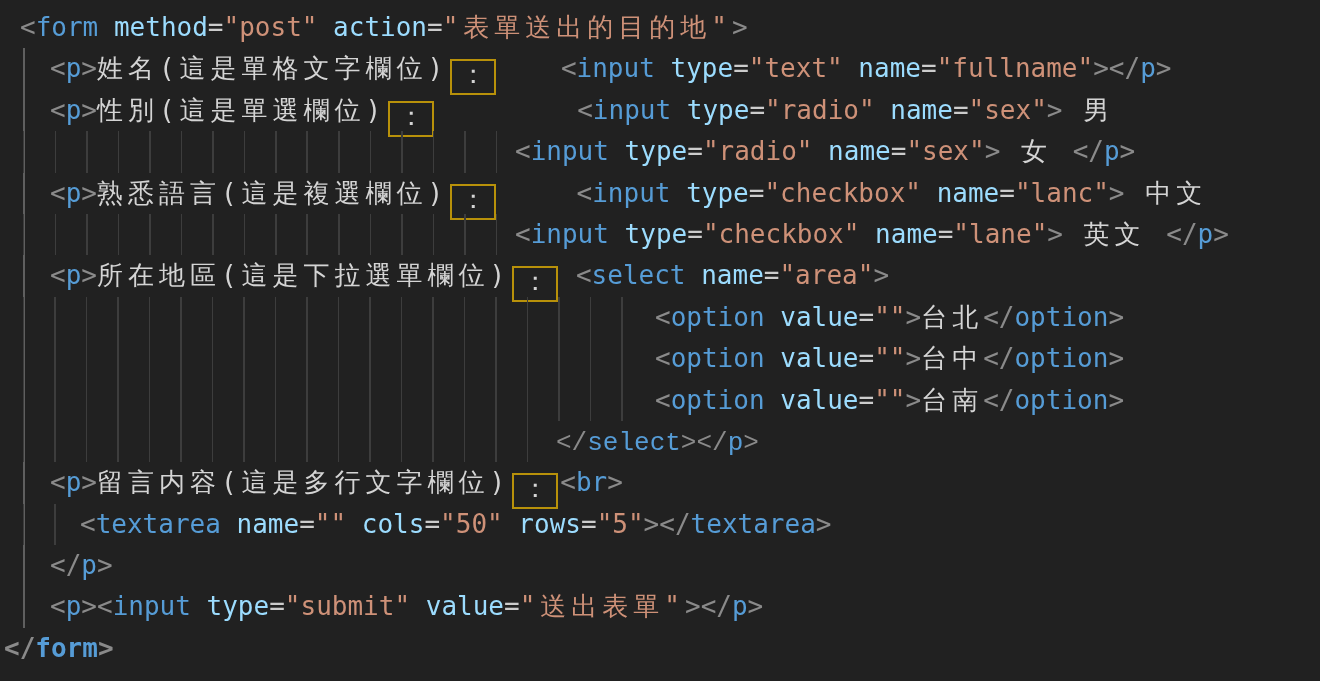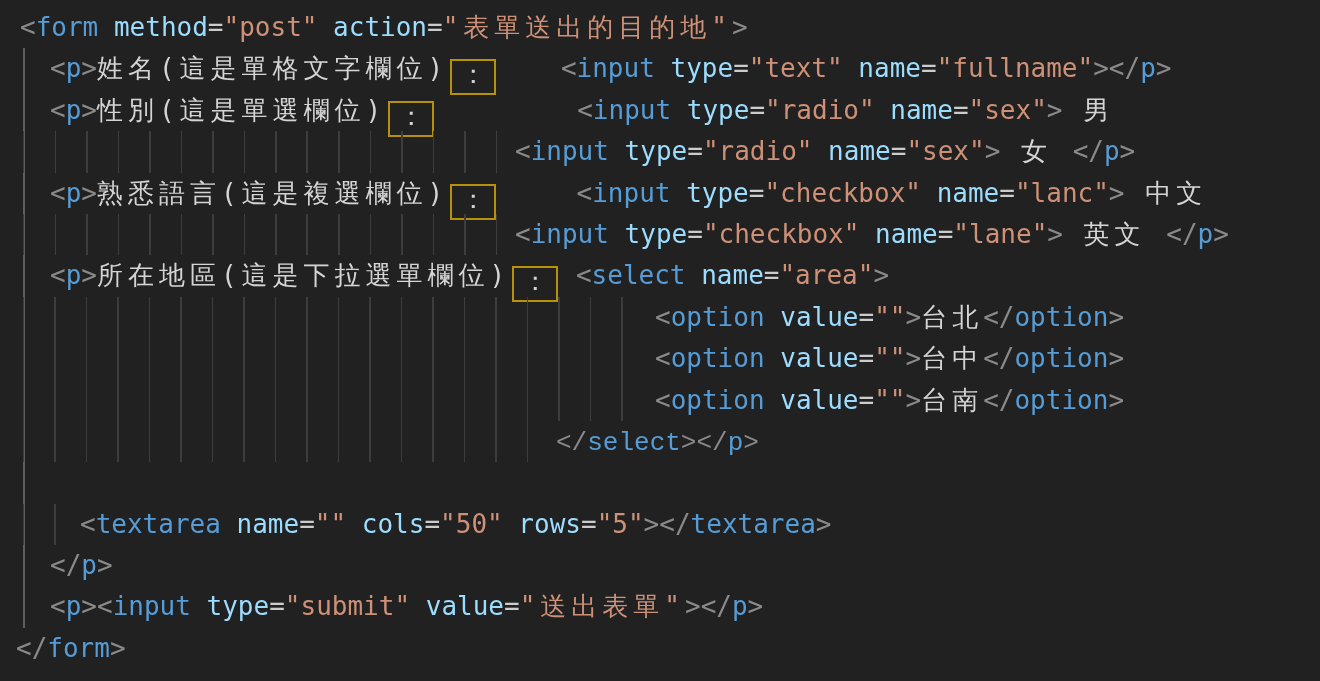--- a/index.html
+++ b/index.html
@@ -50,19 +50,19 @@
       <div class="line"><span class="g-base"></span><span class="code" style="margin-left: 50px;"><span class="tk-p">&lt;</span><span class="tk-t">p</span><span class="tk-p">&gt;</span><span class="tk-x cjk">姓名(這是單格文字欄位)</span><span class="tk-b">：</span><span class="tk-x">    </span><span class="tk-p">&lt;</span><span class="tk-t">input</span><span class="tk-x"> </span><span class="tk-a">type</span><span class="tk-e">=</span><span class="tk-s">"text"</span><span class="tk-x"> </span><span class="tk-a">name</span><span class="tk-e">=</span><span class="tk-s">"fullname"</span><span class="tk-p">&gt;</span><span class="tk-p">&lt;/</span><span class="tk-t">p</span><span class="tk-p">&gt;</span></span></div>
       <div class="line"><span class="g-base"></span><span class="code" style="margin-left: 50px;"><span class="tk-p">&lt;</span><span class="tk-t">p</span><span class="tk-p">&gt;</span><span class="tk-x cjk">性別(這是單選欄位)</span><span class="tk-b">：</span><span class="tk-x">         </span><span class="tk-p">&lt;</span><span class="tk-t">input</span><span class="tk-x"> </span><span class="tk-a">type</span><span class="tk-e">=</span><span class="tk-s">"radio"</span><span class="tk-x"> </span><span class="tk-a">name</span><span class="tk-e">=</span><span class="tk-s">"sex"</span><span class="tk-p">&gt;</span><span class="tk-x cjk"> 男</span></span></div>
       <div class="line"><span class="g-base"></span><span class="g-strip" style="width: 482px;"></span><span class="code" style="margin-left: 515px;"><span class="tk-p">&lt;</span><span class="tk-t">input</span><span class="tk-x"> </span><span class="tk-a">type</span><span class="tk-e">=</span><span class="tk-s">"radio"</span><span class="tk-x"> </span><span class="tk-a">name</span><span class="tk-e">=</span><span class="tk-s">"sex"</span><span class="tk-p">&gt;</span><span class="tk-x cjk"> 女 </span><span class="tk-p">&lt;/</span><span class="tk-t">p</span><span class="tk-p">&gt;</span></span></div>
       <div class="line"><span class="g-base"></span><span class="code" style="margin-left: 50px;"><span class="tk-p">&lt;</span><span class="tk-t">p</span><span class="tk-p">&gt;</span><span class="tk-x cjk">熟悉語言(這是複選欄位)</span><span class="tk-b">：</span><span class="tk-x">     </span><span class="tk-p">&lt;</span><span class="tk-t">input</span><span class="tk-x"> </span><span class="tk-a">type</span><span class="tk-e">=</span><span class="tk-s">"checkbox"</span><span class="tk-x"> </span><span class="tk-a">name</span><span class="tk-e">=</span><span class="tk-s">"lanc"</span><span class="tk-p">&gt;</span><span class="tk-x cjk"> 中文</span></span></div>
       <div class="line"><span class="g-base"></span><span class="g-strip" style="width: 482px;"></span><span class="code" style="margin-left: 515px;"><span class="tk-p">&lt;</span><span class="tk-t">input</span><span class="tk-x"> </span><span class="tk-a">type</span><span class="tk-e">=</span><span class="tk-s">"checkbox"</span><span class="tk-x"> </span><span class="tk-a">name</span><span class="tk-e">=</span><span class="tk-s">"lane"</span><span class="tk-p">&gt;</span><span class="tk-x cjk"> 英文 </span><span class="tk-p">&lt;/</span><span class="tk-t">p</span><span class="tk-p">&gt;</span></span></div>
       <div class="line"><span class="g-base"></span><span class="code" style="margin-left: 50px;"><span class="tk-p">&lt;</span><span class="tk-t">p</span><span class="tk-p">&gt;</span><span class="tk-x cjk">所在地區(這是下拉選單欄位)</span><span class="tk-b">：</span><span class="tk-x"> </span><span class="tk-p">&lt;</span><span class="tk-t">select</span><span class="tk-x"> </span><span class="tk-a">name</span><span class="tk-e">=</span><span class="tk-s">"area"</span><span class="tk-p">&gt;</span></span></div>
       <div class="line"><span class="g-base"></span><span class="g-strip" style="width: 622px;"></span><span class="code" style="margin-left: 655px;"><span class="tk-p">&lt;</span><span class="tk-t">option</span><span class="tk-x"> </span><span class="tk-a">value</span><span class="tk-e">=</span><span class="tk-s">""</span><span class="tk-p">&gt;</span><span class="tk-x cjk">台北</span><span class="tk-p">&lt;/</span><span class="tk-t">option</span><span class="tk-p">&gt;</span></span></div>
       <div class="line"><span class="g-base"></span><span class="g-strip" style="width: 622px;"></span><span class="code" style="margin-left: 655px;"><span class="tk-p">&lt;</span><span class="tk-t">option</span><span class="tk-x"> </span><span class="tk-a">value</span><span class="tk-e">=</span><span class="tk-s">""</span><span class="tk-p">&gt;</span><span class="tk-x cjk">台中</span><span class="tk-p">&lt;/</span><span class="tk-t">option</span><span class="tk-p">&gt;</span></span></div>
       <div class="line"><span class="g-base"></span><span class="g-strip" style="width: 622px;"></span><span class="code" style="margin-left: 655px;"><span class="tk-p">&lt;</span><span class="tk-t">option</span><span class="tk-x"> </span><span class="tk-a">value</span><span class="tk-e">=</span><span class="tk-s">""</span><span class="tk-p">&gt;</span><span class="tk-x cjk">台南</span><span class="tk-p">&lt;/</span><span class="tk-t">option</span><span class="tk-p">&gt;</span></span></div>
       <div class="line"><span class="g-base"></span><span class="g-strip" style="width: 522px;"></span><span class="code" style="margin-left: 556px; font-family: Liberation Mono, monospace;"><span class="tk-p">&lt;/</span><span class="tk-t">select</span><span class="tk-p">&gt;</span><span class="tk-p">&lt;/</span><span class="tk-t">p</span><span class="tk-p">&gt;</span></span></div>
-      <div class="line"><span class="g-base"></span></div>
+      <div class="line"><span class="g-base"></span><span class="code" style="margin-left: 50px;"><span class="tk-p">&lt;</span><span class="tk-t">p</span><span class="tk-p">&gt;</span><span class="tk-x cjk">留言内容(這是多行文字欄位)</span><span class="tk-b">：</span><span class="tk-p">&lt;</span><span class="tk-t">br</span><span class="tk-p">&gt;</span></span></div>
       <div class="line"><span class="g-base"></span><span class="g-strip" style="width: 47px;"></span><span class="code" style="margin-left: 80px;"><span class="tk-p">&lt;</span><span class="tk-t">textarea</span><span class="tk-x"> </span><span class="tk-a">name</span><span class="tk-e">=</span><span class="tk-s">""</span><span class="tk-x"> </span><span class="tk-a">cols</span><span class="tk-e">=</span><span class="tk-s">"50"</span><span class="tk-x"> </span><span class="tk-a">rows</span><span class="tk-e">=</span><span class="tk-s">"5"</span><span class="tk-p">&gt;</span><span class="tk-p">&lt;/</span><span class="tk-t">textarea</span><span class="tk-p">&gt;</span></span></div>
       <div class="line"><span class="g-base"></span><span class="code" style="margin-left: 50px;"><span class="tk-p">&lt;/</span><span class="tk-t">p</span><span class="tk-p">&gt;</span></span></div>
       <div class="line"><span class="g-base"></span><span class="code" style="margin-left: 50px;"><span class="tk-p">&lt;</span><span class="tk-t">p</span><span class="tk-p">&gt;</span><span class="tk-p">&lt;</span><span class="tk-t">input</span><span class="tk-x"> </span><span class="tk-a">type</span><span class="tk-e">=</span><span class="tk-s">"submit"</span><span class="tk-x"> </span><span class="tk-a">value</span><span class="tk-e">=</span><span class="tk-s cjk">"送出表單"</span><span class="tk-p">&gt;</span><span class="tk-p">&lt;/</span><span class="tk-t">p</span><span class="tk-p">&gt;</span></span></div>
-      <div class="line"><span class="code" style="margin-left: 16px;"><span class="tk-p">&lt;/</span><span class="tk-t">form</span><span class="tk-p">&gt;</span></span></div>
+      <div class="line"><span class="code" style="margin-left: 4px; font-weight: bold;"><span class="tk-p">&lt;/</span><span class="tk-t">form</span><span class="tk-p">&gt;</span></span></div>
     </div>
 </div>
 
 </body></html>

